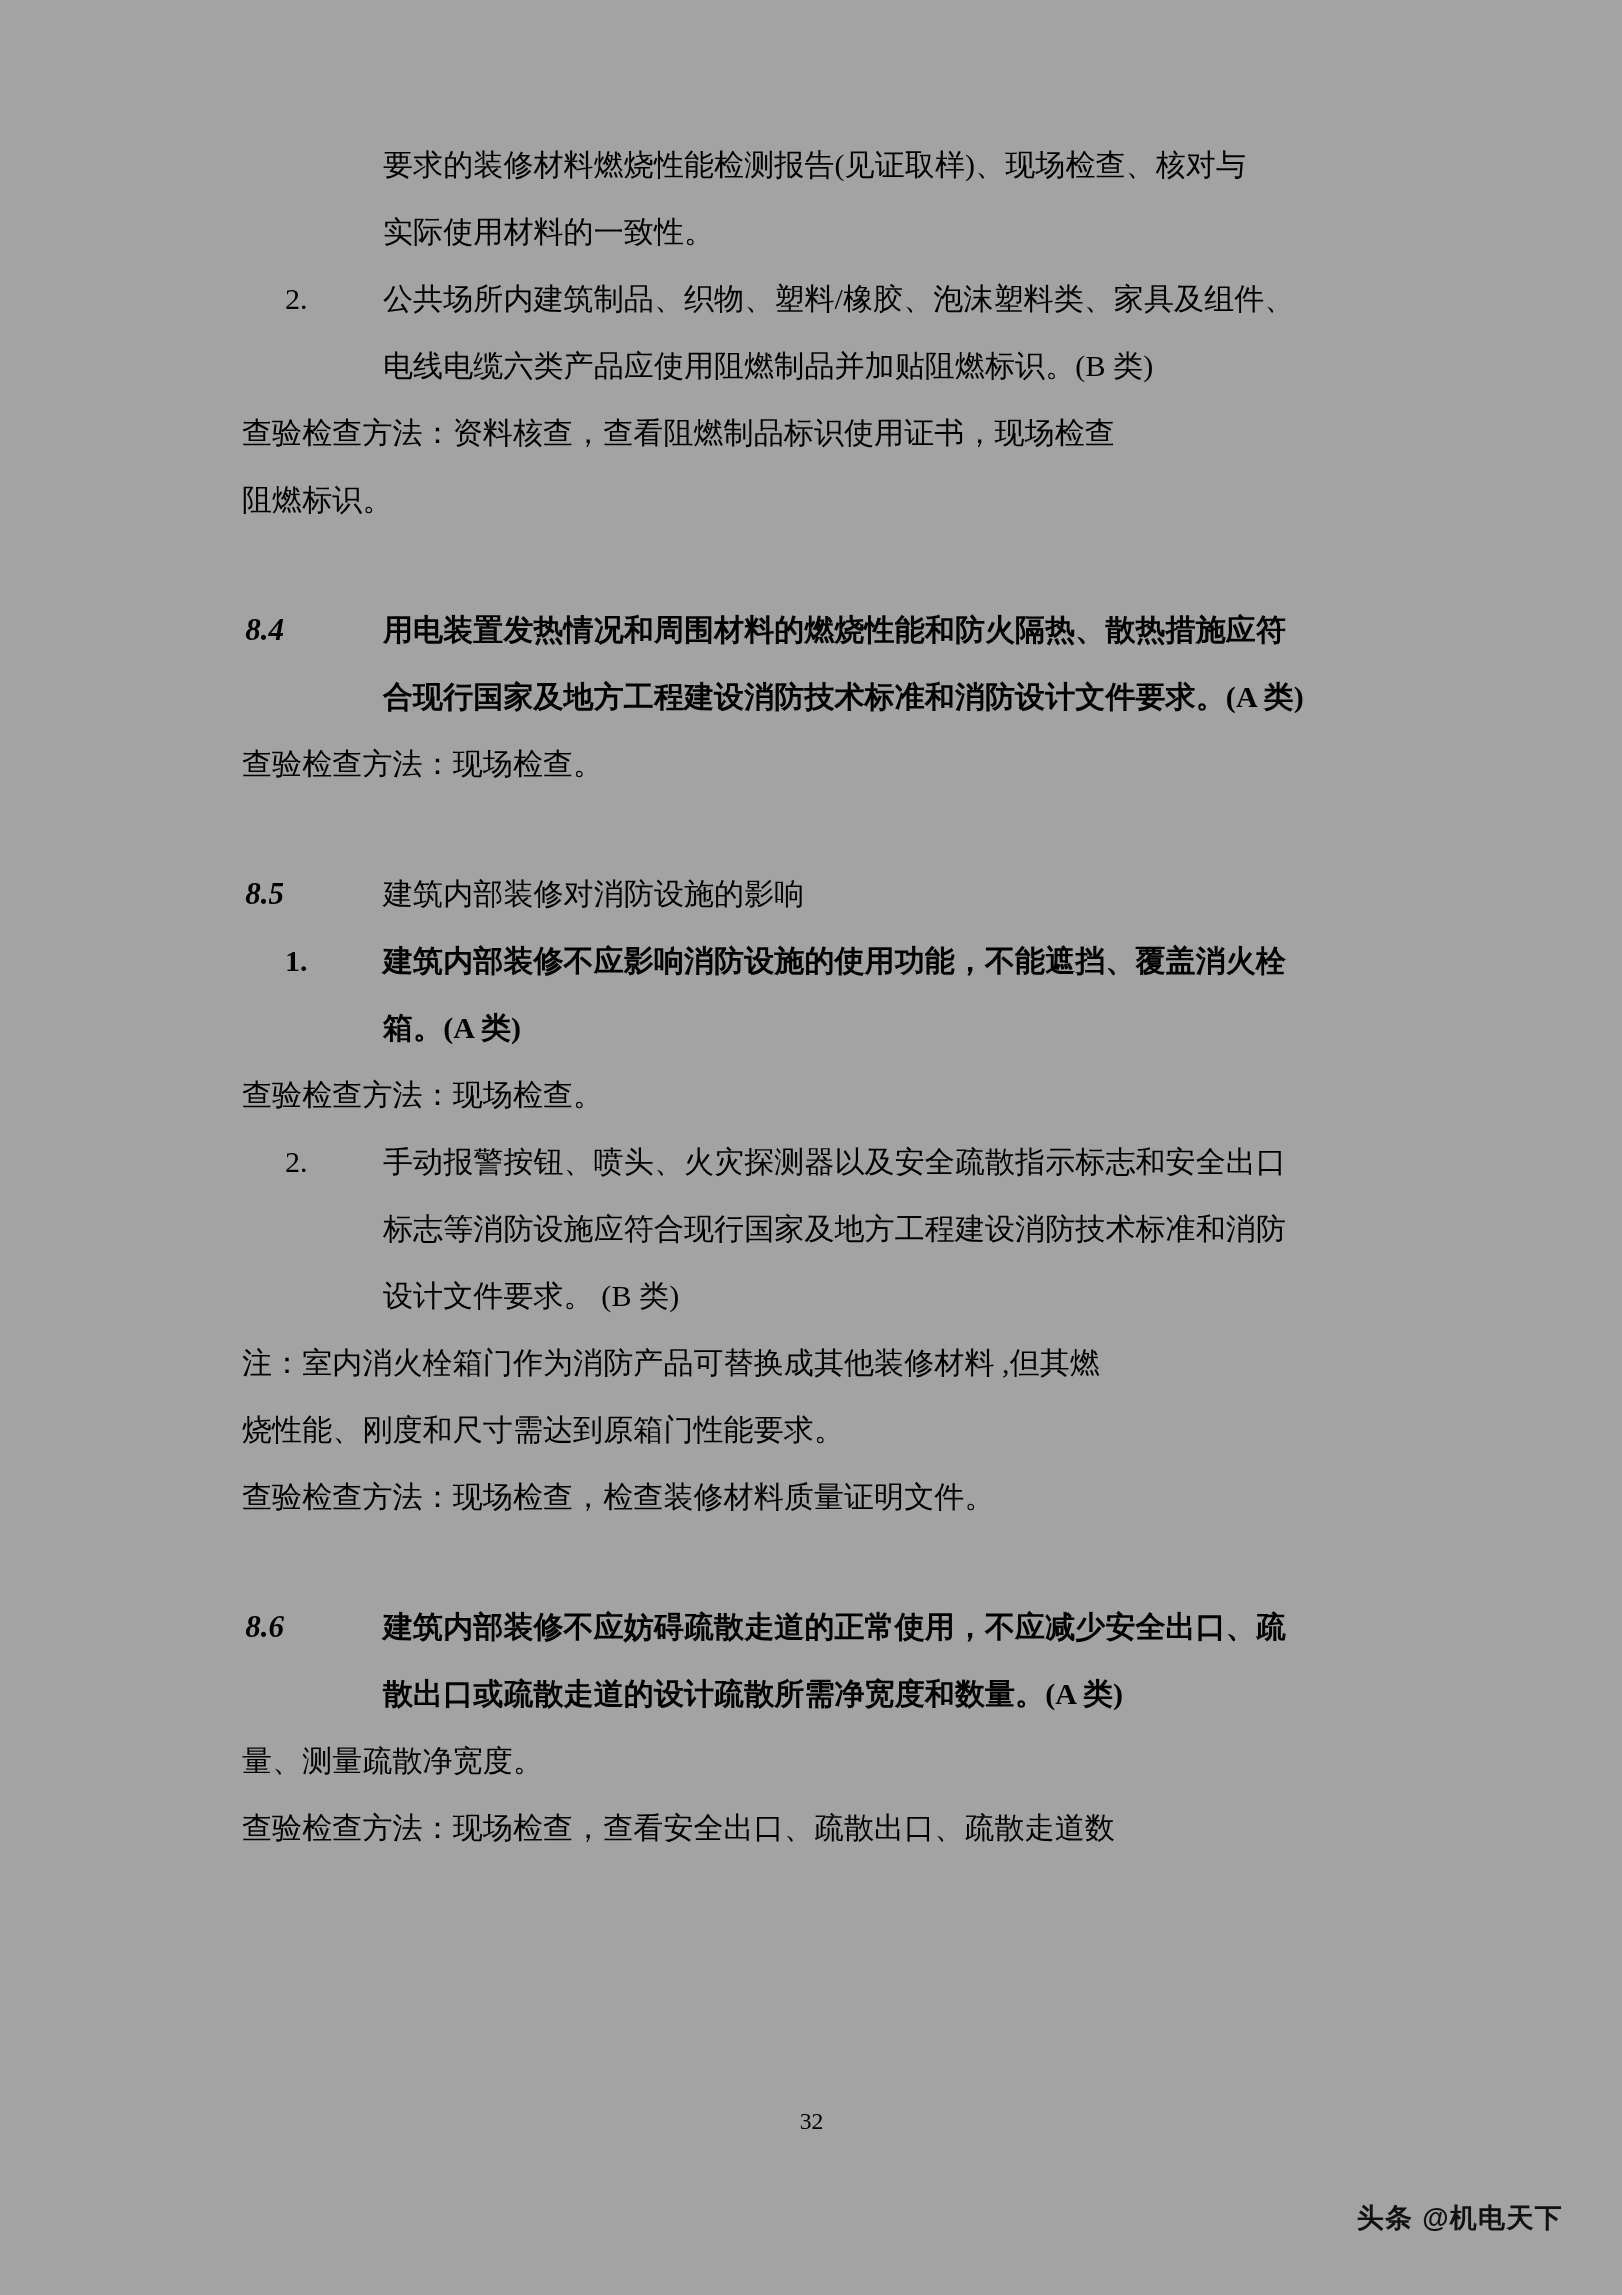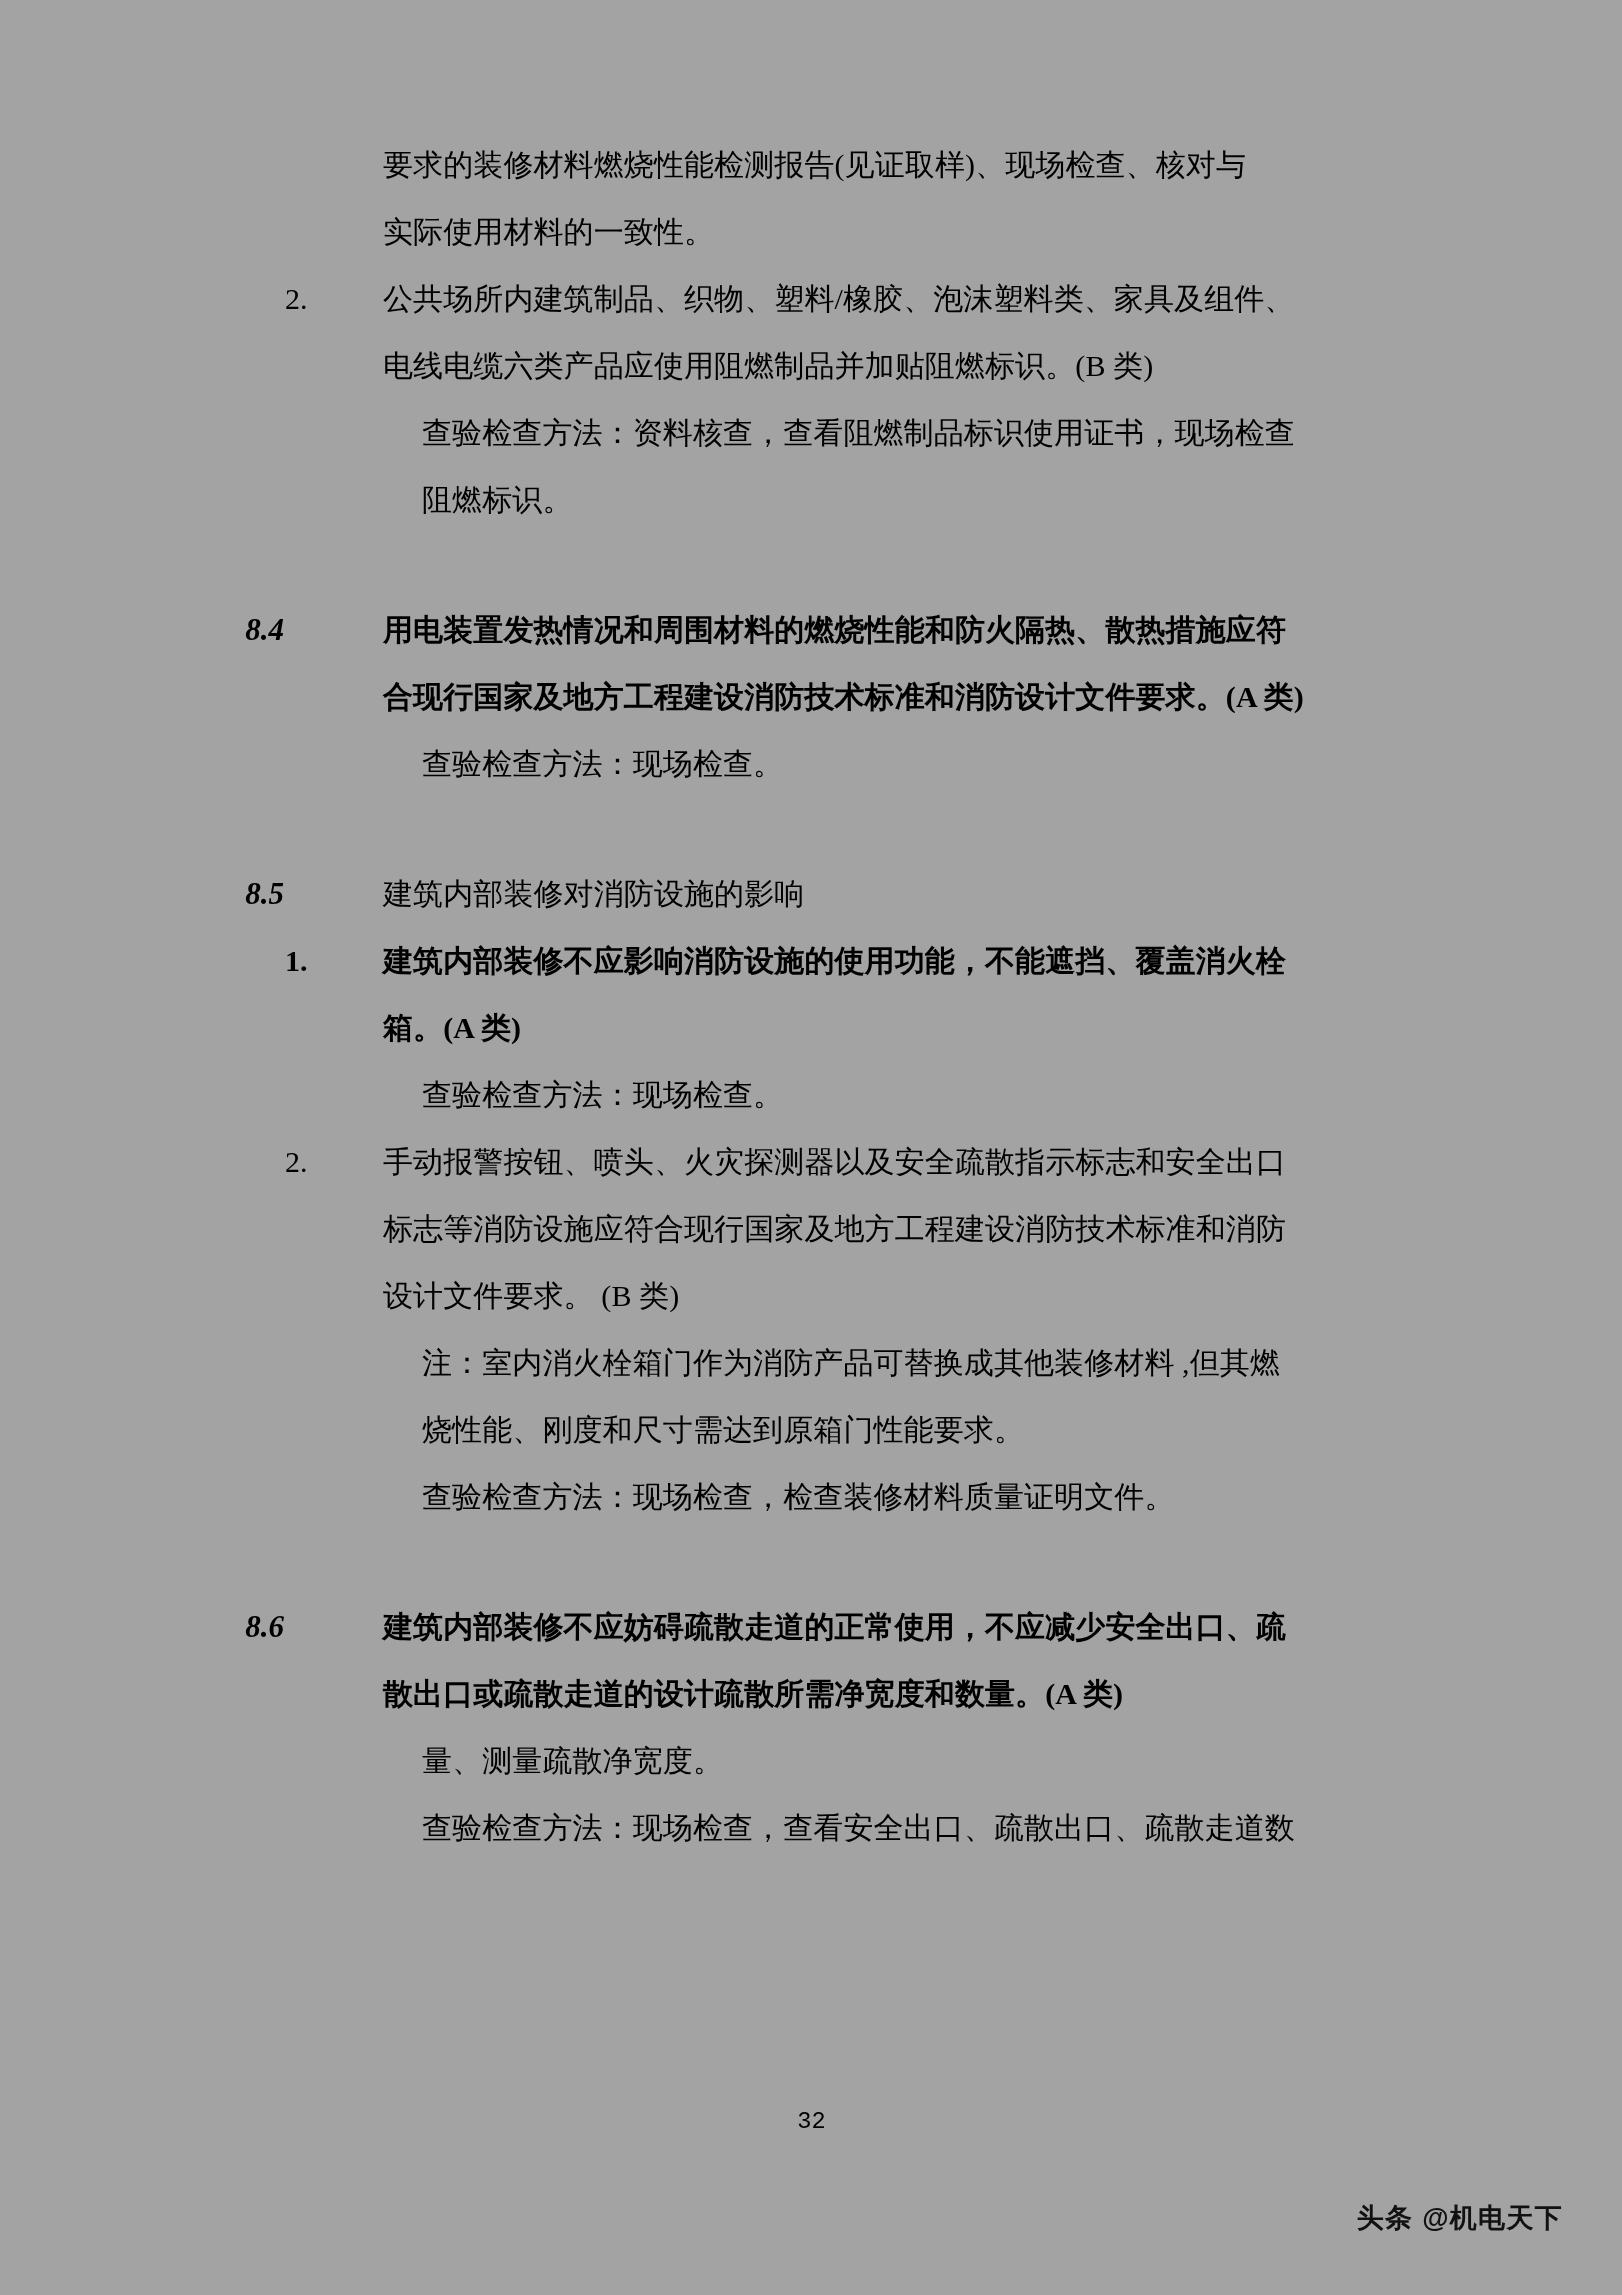--- a/index.html
+++ b/index.html
@@ -68,36 +68,36 @@
     line-height: 67px;
     letter-spacing: 0.1px;
     text-align: justify;
     text-justify: inter-character;
     word-break: break-all;
   }
   .txt.bold { font-weight: bold; }
 
   
   .ind-body  { margin-left: 141px; }   
-  .ind-note  { margin-left: 180px; }   
+  .ind-note  { }   
 
   .blk { width: 100%; }
   .gap-lg { height: 63px; }
 
   .nowrap-last { text-align: left; }
 
   
   .page-number {
     position: absolute;
     left: 0;
     top: 2108px;
     width: 1623px;
     text-align: center;
     font-size: 23.6px;
-    font-family: Liberation Mono, monospace;
+    font-family: Liberation Serif, serif;
   }
 
   
   .watermark {
     position: absolute;
     right: 60px;
     top: 2200px;
     font-size: 27px;
     font-weight: bold;
     letter-spacing: 1.3px;

